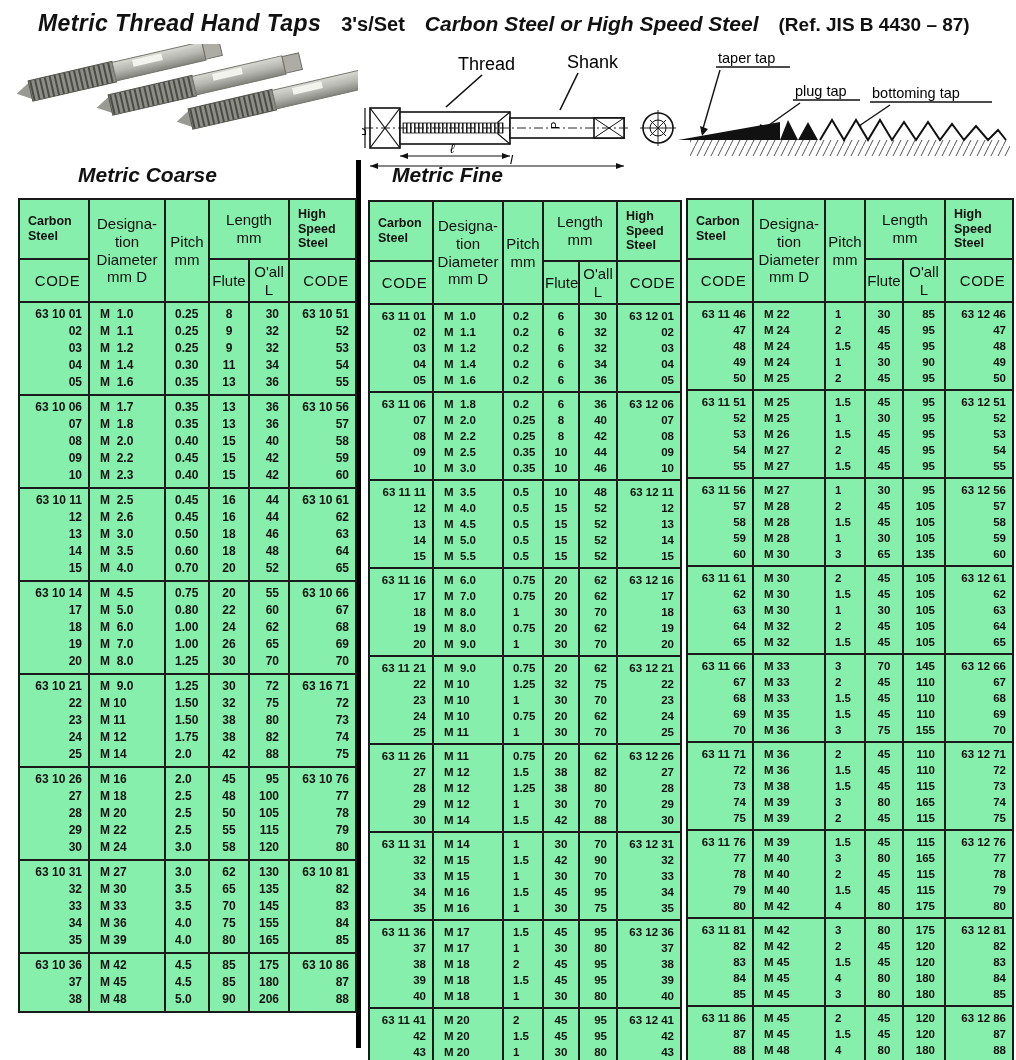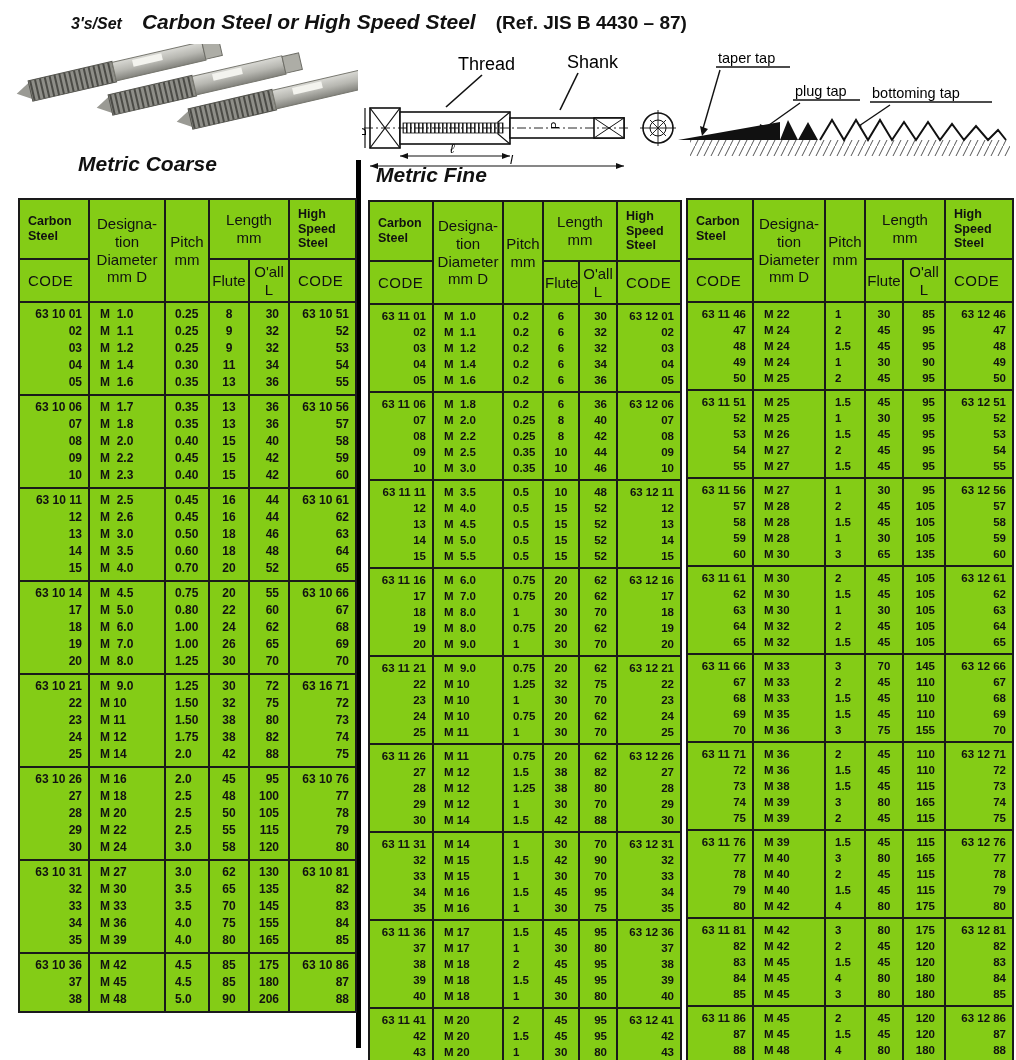--- a/index.html
+++ b/index.html
@@ -2,48 +2,48 @@
 <html><head>
 <meta charset="utf-8">
 <style>
   html,body{margin:0;padding:0;background:#fff;}
   .page{position:relative;width:1016px;height:1060px;background:#fff;overflow:hidden;
         font-family:"Liberation Sans",sans-serif;color:#111;}
 
   
   .titlebar{position:absolute;left:38px;top:10px;display:flex;align-items:baseline;gap:20px;white-space:nowrap;}
   .t-main{font-size:23px;font-weight:bold;font-style:italic;letter-spacing:.4px;}
-  .t-set{font-size:16px;font-weight:bold;font-style:italic;margin-left:33px;}
+  .t-set{font-size:20px;font-weight:bold;}
   .t-mat{font-size:21px;font-weight:bold;font-style:italic;}
   .t-ref{font-size:19px;font-weight:bold;}
 
   
   .photo{position:absolute;left:10px;top:44px;}
   .tech{position:absolute;left:362px;top:52px;}
   .types{position:absolute;left:660px;top:48px;}
   svg text{font-family:"Liberation Sans",sans-serif;}
 
   
   .section-heading{position:absolute;font-size:21px;font-weight:bold;font-style:italic;}
-  #coarse-heading{left:78px;top:152px;}
-  #fine-heading{left:376px;top:163px;}
+  #coarse-heading{left:78px;top:163px;}
+  #fine-heading{left:392px;top:163px;}
   .divider{position:absolute;left:356px;top:160px;width:5px;height:888px;background:#000;}
 
   
-  table.spec{position:absolute;border-collapse:collapse;table-layout:fixed;background:#84cc16;}
+  table.spec{position:absolute;border-collapse:collapse;table-layout:fixed;background:#86efac;}
   #coarse-table{left:18px;top:198px;width:337px;}
   #fine1-table{left:368px;top:200px;width:312px;}
   #fine2-table{left:686px;top:198px;width:326px;}
 
   .spec th{border:2px solid #1a1a1a;font-size:15px;font-weight:normal;line-height:1.18;
            text-align:center;vertical-align:middle;white-space:pre-line;padding:3px 1px;}
   .spec thead tr.r1 th{height:52px;}
   .spec thead tr.r2 th{height:32px;}
   .spec th.h-cs,.spec th.h-hss{font-weight:bold;text-align:left;padding-left:8px;font-size:12.5px;}
-  .spec th.h-code{text-align:left;padding-left:8px;letter-spacing:.5px;}
+  .spec th.h-code{text-align:center;padding-left:8px;letter-spacing:.5px;}
 
   .spec td{border-left:2px solid #1a1a1a;border-right:2px solid #1a1a1a;
            border-top:none;border-bottom:none;font-weight:bold;vertical-align:middle;}
   .spec tbody{border-top:2px solid #1a1a1a;border-bottom:2px solid #1a1a1a;}
   .spec tbody tr:first-child td{padding-top:4px;}
   .spec tbody tr:last-child td{padding-bottom:4px;}
   #coarse-table td{font-size:12px;line-height:15px;}
   #fine1-table td,#fine2-table td{font-size:11.5px;line-height:14px;}
 
   .spec td.c-code{text-align:right;padding-right:6px;}
@@ -52,20 +52,21 @@
   .spec td.c-flute{text-align:center;}
   .spec td.c-oall{text-align:right;padding-right:9px;}
   .spec td.c-hss{text-align:right;padding-right:6px;}
 </style>
 </head>
 <body>
 
 <div class="page">
 
   <div class="titlebar">
+    <span class="t-main">Metric Thread Hand Taps</span>
     <span class="t-set">3's/Set</span>
     <span class="t-mat">Carbon Steel or  High Speed Steel</span>
     <span class="t-ref">(Ref. JIS B 4430 – 87)</span>
   </div>
 
   <svg class="photo" width="348" height="118" viewBox="0 0 348 118">
     <defs>
       <linearGradient id="shk" x1="0" y1="0" x2="0" y2="1">
         <stop offset="0" stop-color="#d9d9d4"></stop>
           <stop offset="0.5" stop-color="#b7b7b1"></stop>

